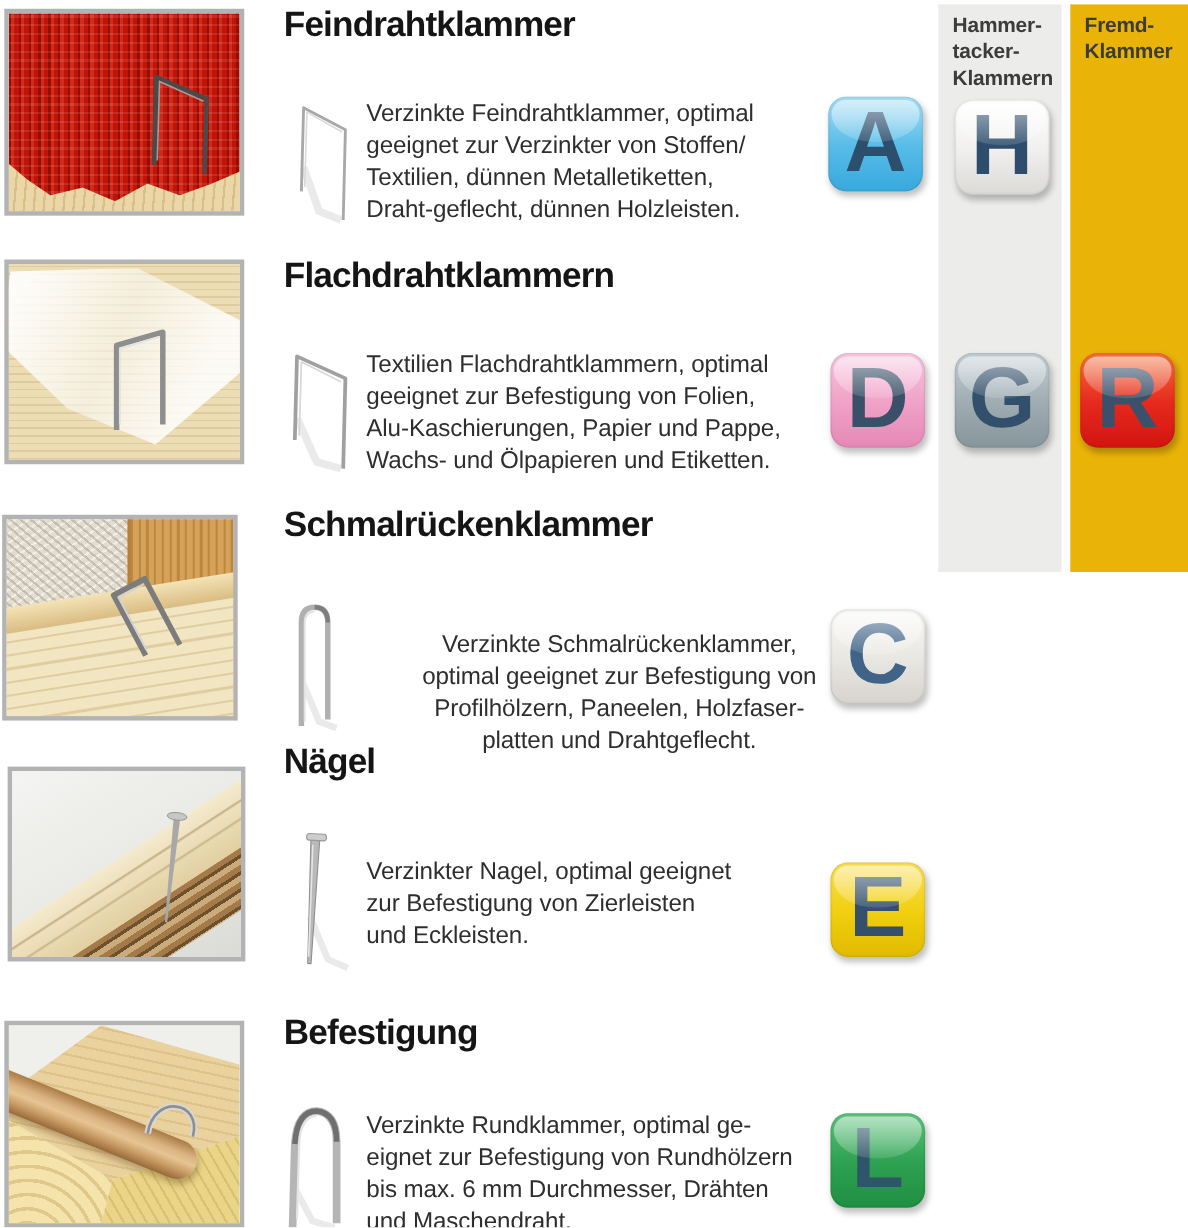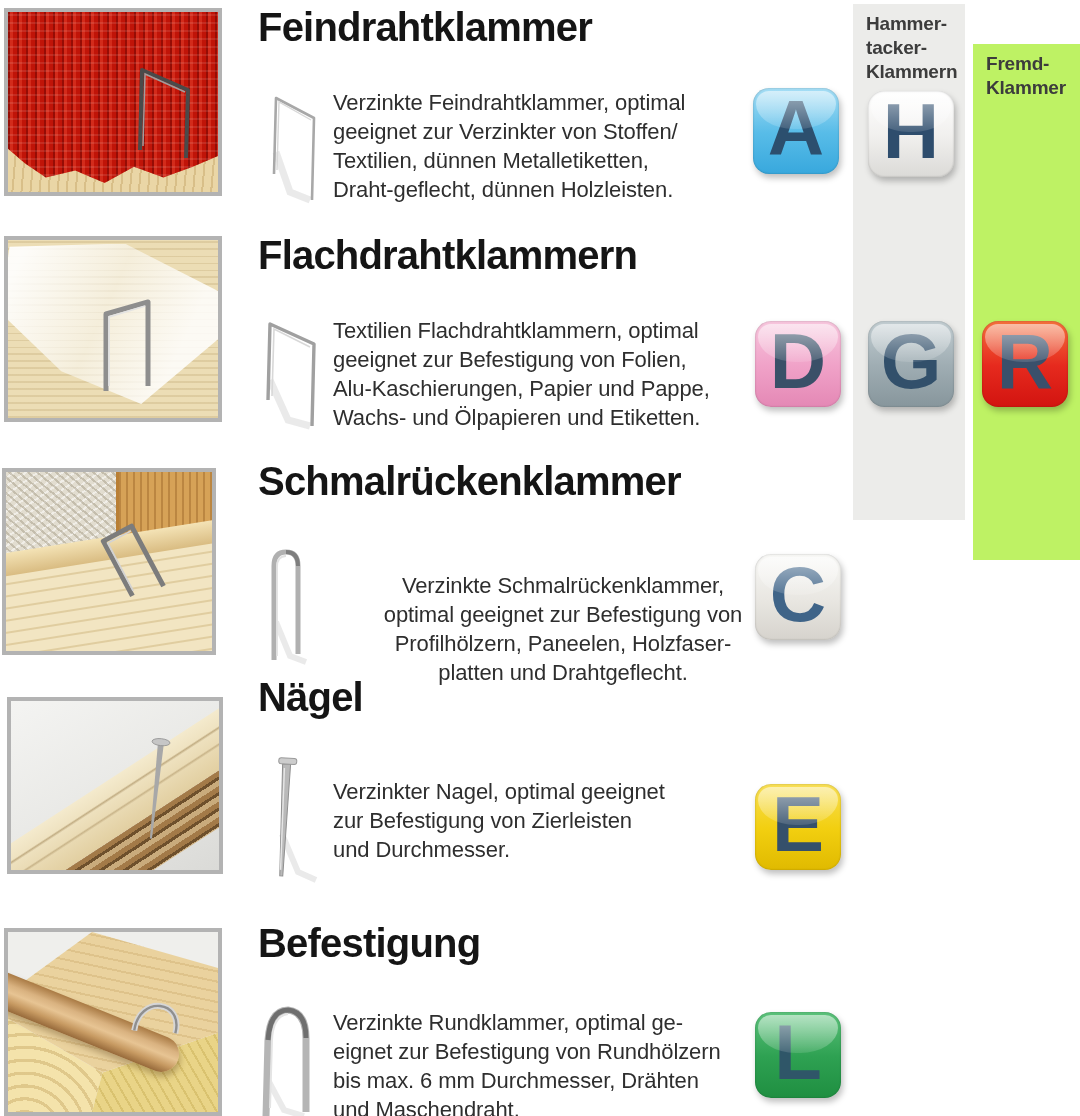--- a/index.html
+++ b/index.html
@@ -72,21 +72,21 @@
     background:repeating-radial-gradient(ellipse at 8% 115%,rgba(170,130,55,.28) 0 3px,transparent 3px 12px),#f4e3ab;}
   .p5-front-right{inset:0;clip-path:polygon(45% 78%,100% 56%,100% 100%,40% 100%);
     background:repeating-linear-gradient(60deg,rgba(170,140,40,.25) 0 2px,transparent 2px 9px),#e9d487;}
   .p5-dowel{left:-12%;top:18%;width:100%;height:36px;transform:rotate(22deg);transform-origin:left center;
     border-radius:18px;
     background:linear-gradient(180deg,#a97a44 0%,#d9b280 30%,#e7c493 50%,#c79a62 75%,#96693a 100%);
     box-shadow:3px 4px 6px rgba(90,60,20,.35);}
   .p5-ring{left:118px;top:52px;}
   .photo svg{position:absolute;z-index:5;}
   
-  .row-title{position:absolute;left:258px;margin:0;font-size:40px;font-weight:700;
+  .row-title{position:absolute;left:258px;margin:0;font-size:32px;font-weight:700;
     color:#151515;letter-spacing:-0.8px;line-height:1.05;}
   .t1{top:6px;} .t2{top:234px;} .t3{top:460px;} .t4{top:676px;} .t5{top:922px;}
   .row-desc{position:absolute;left:333px;width:460px;font-size:22px;line-height:29px;
     color:#2e2e2e;white-space:pre-line;letter-spacing:-0.1px;font-weight:400;}
   .d1{top:88px;} .d2{top:316px;} .d3{top:571px;text-align:center;} .d4{top:777px;} .d5{top:1008px;}
   
   .spec-icon{position:absolute;}
   .i1{left:258px;top:82px;} .i2{left:254px;top:308px;} .i3{left:262px;top:542px;}
   .i4{left:268px;top:754px;} .i5{left:254px;top:996px;}
   
@@ -104,21 +104,21 @@
 </head>
 <body>
 
 <div class="canvas">
 
   <div class="gray-col col-hammer" style="background: rgb(236, 236, 234);">
     <div class="col-header">Hammer-
 tacker-
 Klammern</div>
   </div>
-  <div class="gray-col col-fremd" style="background: #bef264; margin-top: 40px;">
+  <div class="gray-col col-fremd" style="background: #eab308;">
     <div class="col-header">Fremd-
 Klammer</div>
   </div>
 
   <div class="photo photo1" title="Feine Drahtklammer in rotem Stoffgewebe auf Holz">
     <div class="layer p1-wood"></div>
     <div class="layer p1-fabric"></div>
     <svg class="p1-staple" width="100" height="120" viewBox="0 0 100 120">
       <polyline points="34,100 36,20 82,40 80,108" fill="none" stroke="#4a4a4a" stroke-width="4" stroke-linejoin="round"></polyline>
       <polyline points="37,96 39,24 79,42" fill="none" stroke="#9e9e9e" stroke-width="1.5"></polyline>
@@ -213,21 +213,21 @@
   <svg class="spec-icon i4" width="56" height="130" viewBox="0 0 56 130">
     <polyline points="14,80 30,118 48,126" fill="none" stroke="#dcdcdc" stroke-width="6" opacity="0.6"></polyline>
     <g transform="rotate(3 16 60)">
       <polygon points="12,10 20,10 18,122 15,122" fill="#b9b9b9" stroke="#8f8f8f" stroke-width="1"></polygon>
       <rect x="8" y="4" width="18" height="6" rx="2.5" fill="#cdcdcd" stroke="#9a9a9a" stroke-width="1"></rect>
       <line x1="14" y1="14" x2="15.5" y2="116" stroke="#e6e6e6" stroke-width="1.4"></line>
     </g>
   </svg>
   <div class="row-desc d4">Verzinkter Nagel, optimal geeignet
 zur Befestigung von Zierleisten
-und Durchmesser.</div>
+und Eckleisten.</div>
   <div class="badge b-e" style="background: linear-gradient(rgb(248, 223, 86) 0%, rgb(242, 207, 16) 52%, rgb(224, 186, 0) 100%);">
     <span class="badge-letter" style="color: rgb(53, 80, 107);">E</span>
   </div>
 
   <div class="photo photo5" title="Rundklammer befestigt Rundholz auf Holzbrett">
     <div class="layer p5-base"></div>
     <div class="layer p5-front-left"></div>
     <div class="layer p5-front-right"></div>
     <div class="layer p5-top"></div>
     <div class="layer p5-dowel"></div>

